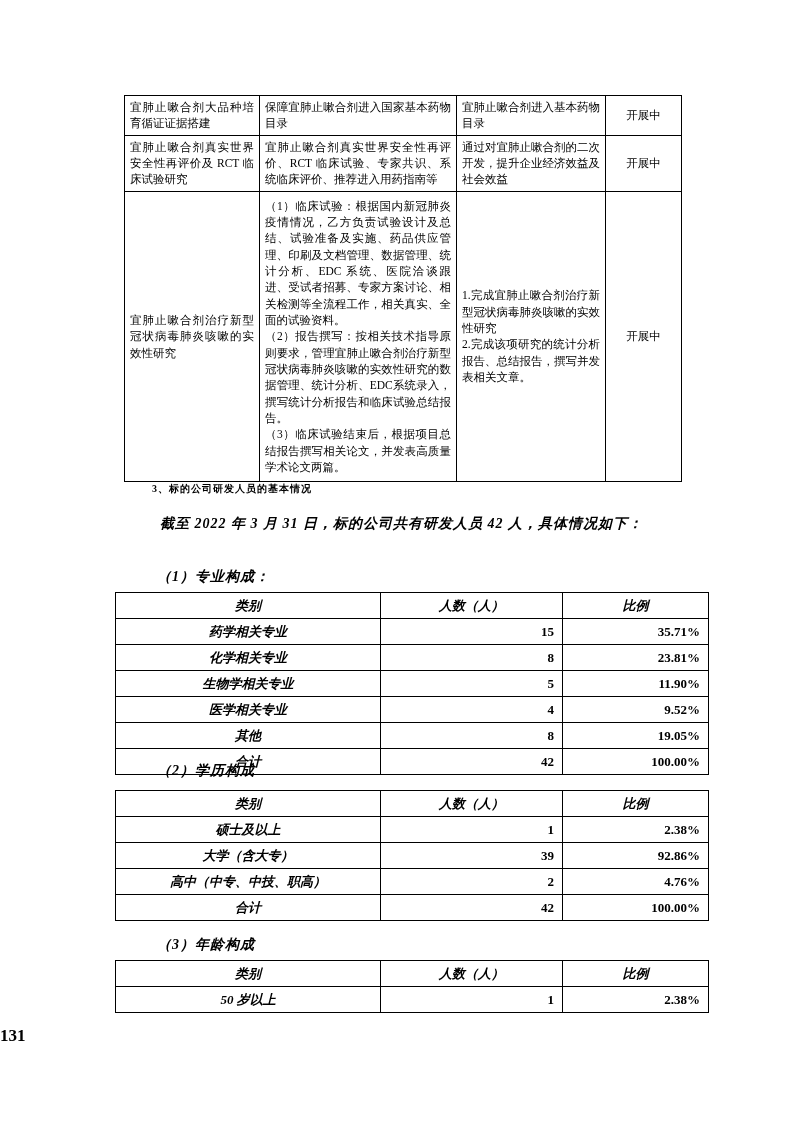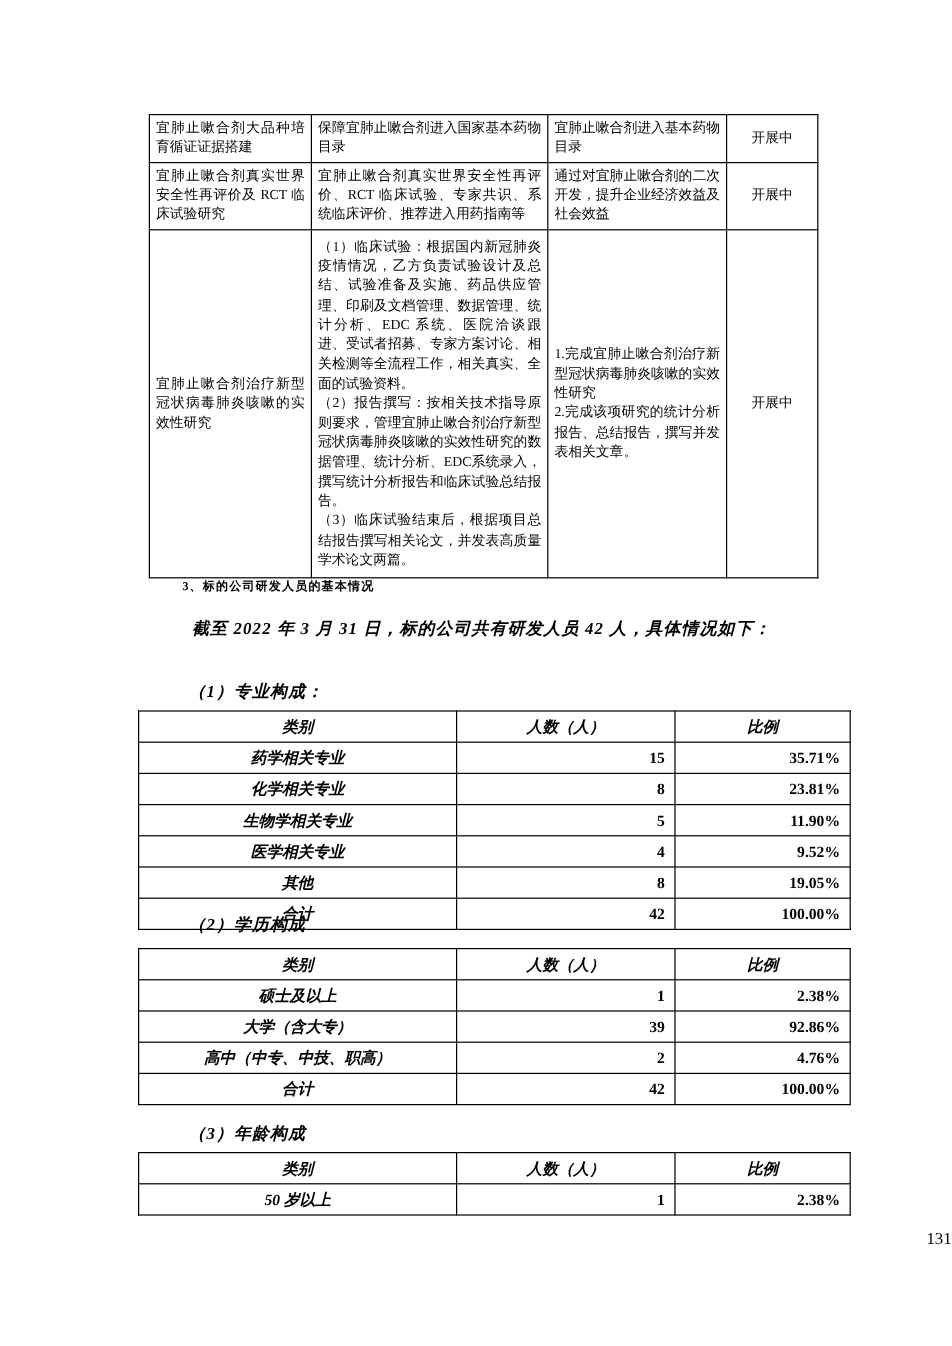--- a/index.html
+++ b/index.html
@@ -69,21 +69,21 @@
   .t-stat .k1 { width:265px; text-align:center; font-style:italic; }
   .t-stat .k2 { width:182px; text-align:right; }
   .t-stat .k3 { width:146px; text-align:right; }
   .t-stat td.hdr { text-align:center; font-style:italic;margin-top:13px; }
   .ts1 { top:592px; }
   .ts2 { top:790px; }
   .ts3 { top:960px; }
 
   .pageno {
     position:absolute; left:0; top:1026px; width:793px;
-    text-align:right; font-size:14px;
+    text-align:left; font-size:17px;font-weight:bold;
   }
 </style>
 </head>
 <body>
 
 <div class="page">
 
   <table class="t-top">
     <tbody>
       <tr>

